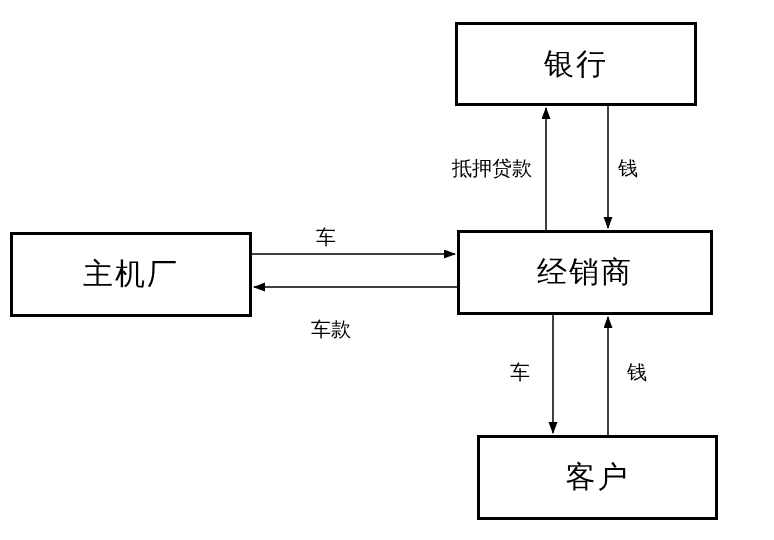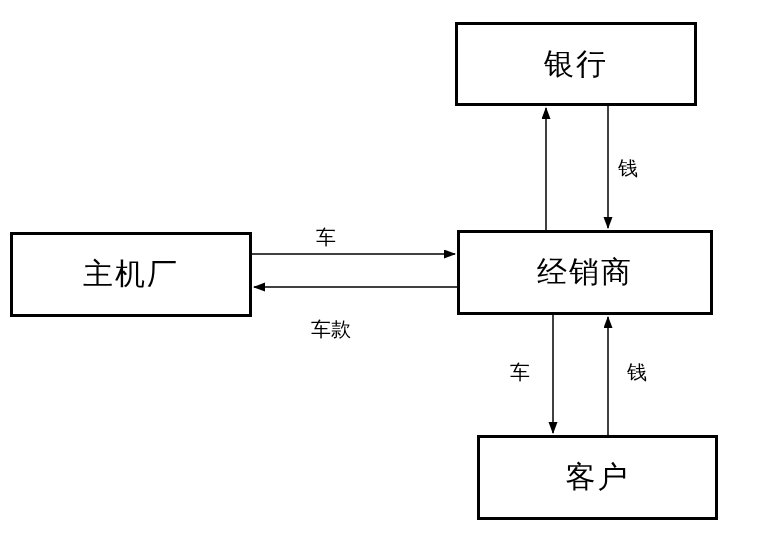--- a/index.html
+++ b/index.html
@@ -99,19 +99,20 @@
   </div>
 
   <div class="node" id="node-dealer">
     <span class="node-label">经销商</span>
   </div>
 
   <div class="node" id="node-customer">
     <span class="node-label">客户</span>
   </div>
 
+  <div class="edge-label" id="label-mortgage">抵押贷款</div>
   <div class="edge-label" id="label-money-top">钱</div>
   <div class="edge-label" id="label-car-mid">车</div>
   <div class="edge-label" id="label-payment">车款</div>
   <div class="edge-label" id="label-car-bottom">车</div>
   <div class="edge-label" id="label-money-bottom">钱</div>
 
 </div>
 
 </body></html>

